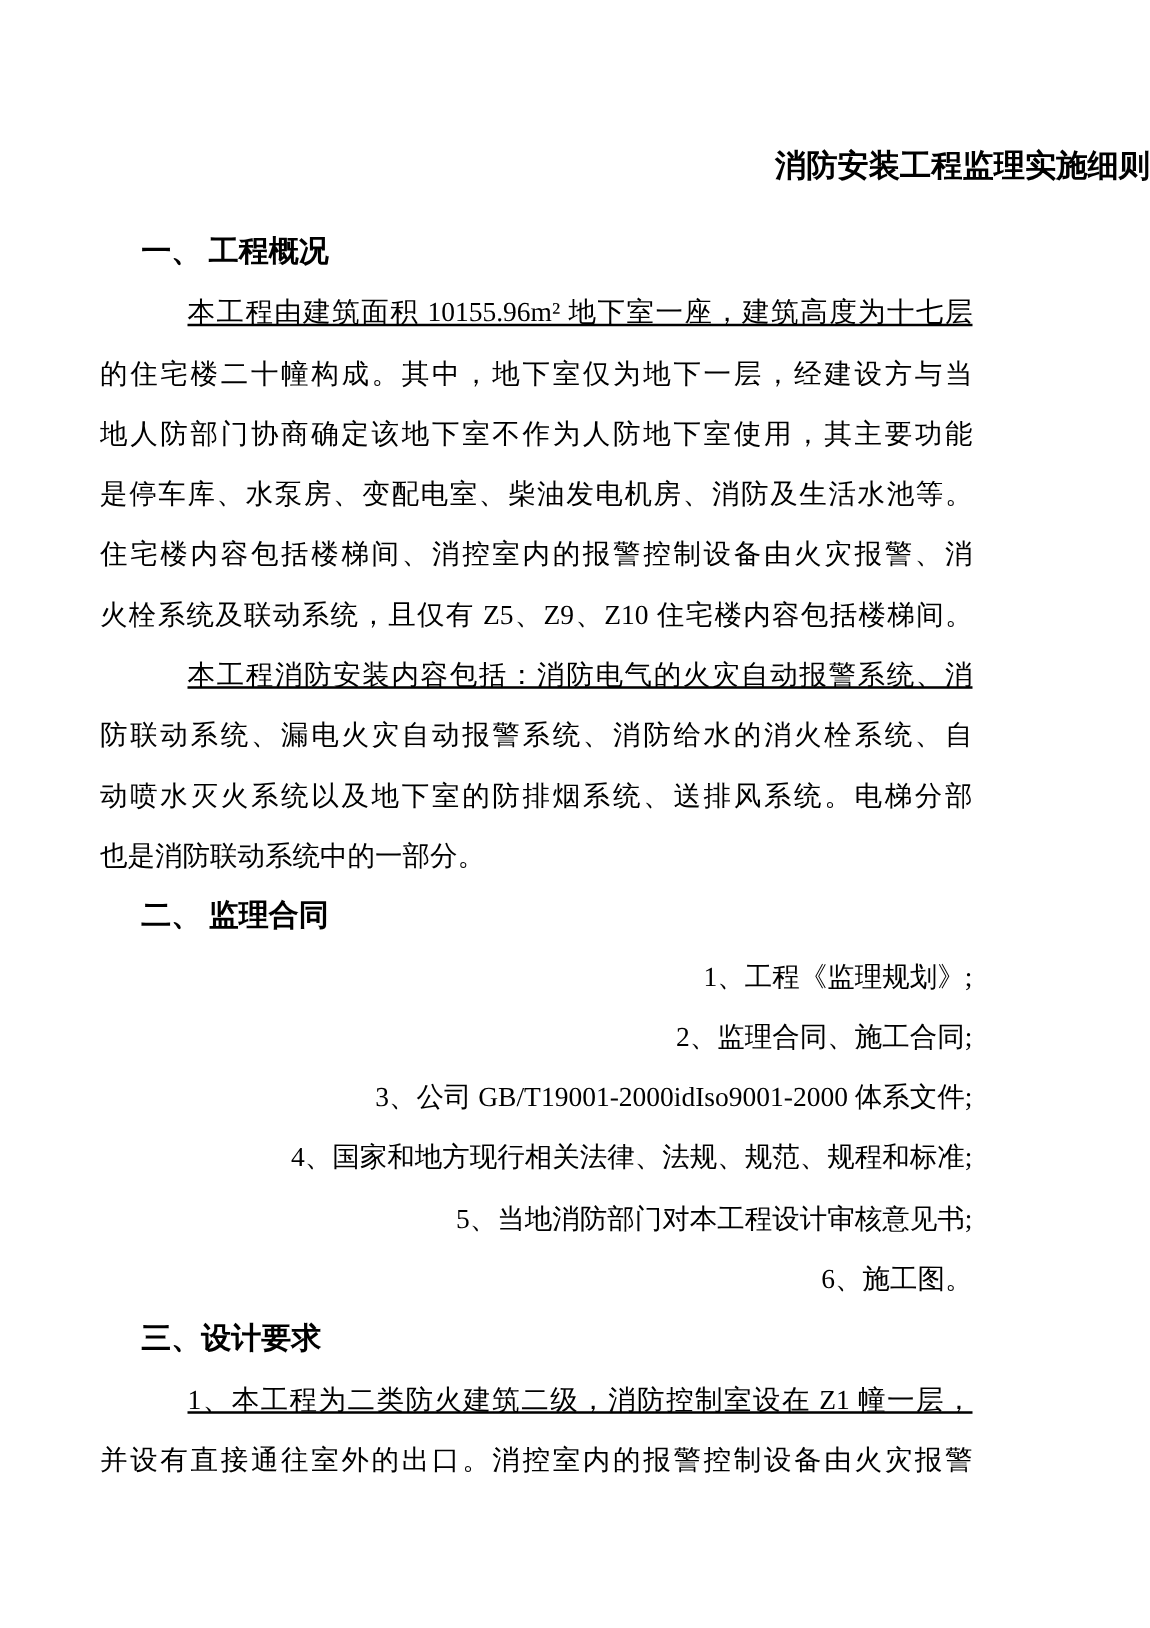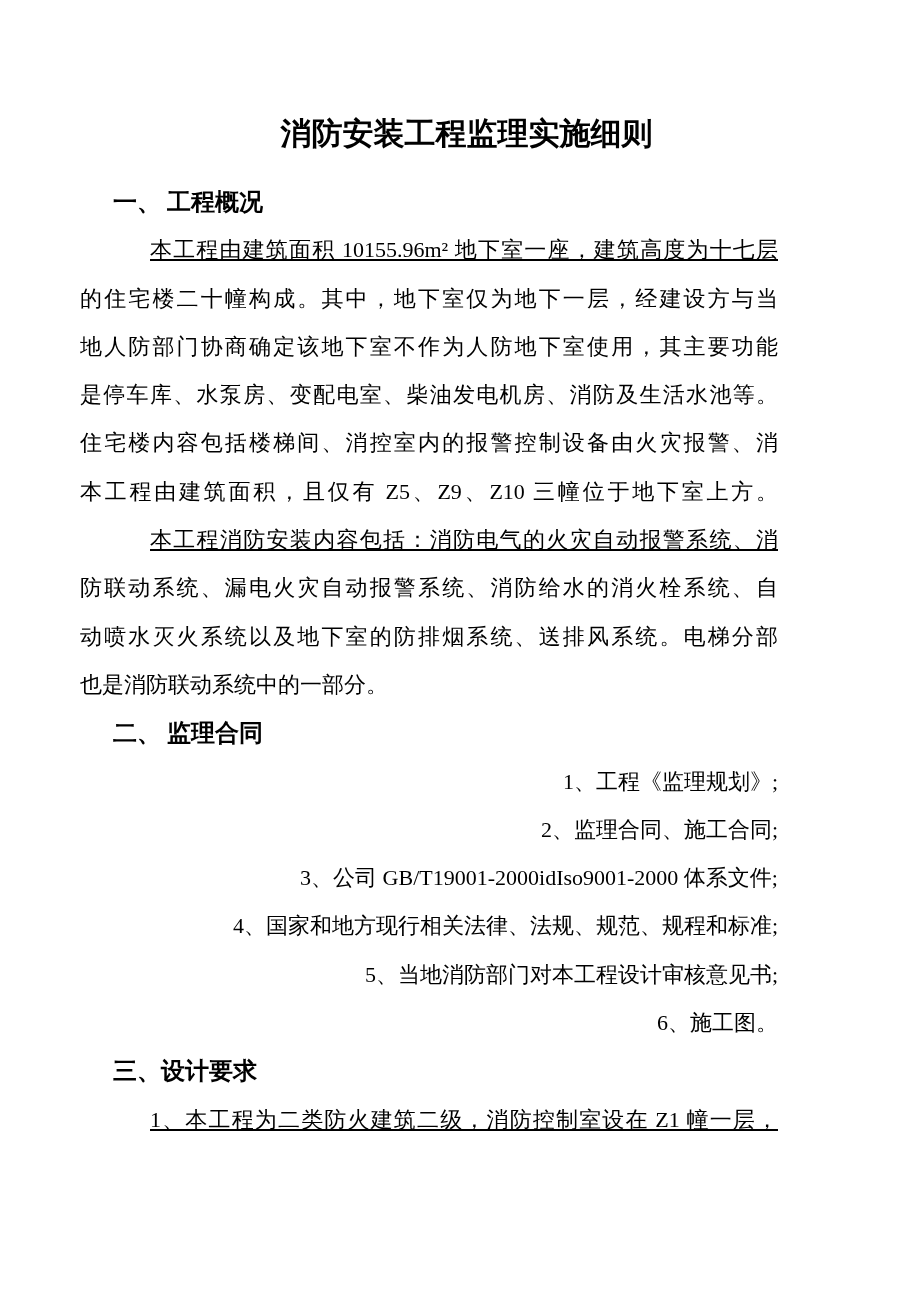--- a/index.html
+++ b/index.html
@@ -10,22 +10,22 @@
     font-family: "Liberation Serif", "DejaVu Serif", serif;
   }
   .page {
     position: relative;
     width: 920px; height: 1302px;
     background: #ffffff;
     overflow: hidden;
   }
   .doc-title {
     margin: 106px 0 0 0;
-    text-align: center;
-    font-size: 31px;
+    text-align: right;
+    font-size: 25px;
     font-weight: 700;
     line-height: 56px;
     padding-left: 13px;
   }
   .content {
     margin: 16px 142px 0 80px;
     font-size: 22px;
     line-height: 48.3px;
   }
   .heading {
@@ -56,21 +56,21 @@
   <div class="content">
 
     <h2 class="heading">一、 工程概况</h2>
 
     <p class="para">
       <span class="line indent jl">本工程由建筑面积 10155.96m² 地下室一座，建筑高度为十七层</span>
       <span class="line jl">的住宅楼二十幢构成。其中，地下室仅为地下一层，经建设方与当</span>
       <span class="line jl">地人防部门协商确定该地下室不作为人防地下室使用，其主要功能</span>
       <span class="line jl">是停车库、水泵房、变配电室、柴油发电机房、消防及生活水池等。</span>
       <span class="line jl">住宅楼内容包括楼梯间、消控室内的报警控制设备由火灾报警、消</span>
-      <span class="line jl">本工程由建筑面积，且仅有 Z5、Z9、Z10 三幢位于地下室上方。</span>
+      <span class="line jl">火栓系统及联动系统，且仅有 Z5、Z9、Z10 住宅楼内容包括楼梯间。</span>
     </p>
 
     <p class="para">
       <span class="line indent jl">本工程消防安装内容包括：消防电气的火灾自动报警系统、消</span>
       <span class="line jl">防联动系统、漏电火灾自动报警系统、消防给水的消火栓系统、自</span>
       <span class="line jl">动喷水灭火系统以及地下室的防排烟系统、送排风系统。电梯分部</span>
       <span class="line">也是消防联动系统中的一部分。</span>
     </p>
 
     <h2 class="heading">二、 监理合同</h2>
@@ -81,16 +81,17 @@
       <span class="list-item">3、公司 GB/T19001-2000idIso9001-2000 体系文件;</span>
       <span class="list-item">4、国家和地方现行相关法律、法规、规范、规程和标准;</span>
       <span class="list-item">5、当地消防部门对本工程设计审核意见书;</span>
       <span class="list-item">6、施工图。</span>
     </div>
 
     <h2 class="heading">三、设计要求</h2>
 
     <p class="para">
       <span class="line indent jl">1、本工程为二类防火建筑二级，消防控制室设在 Z1 幢一层，</span>
+      <span class="line jl">并设有直接通往室外的出口。消控室内的报警控制设备由火灾报警</span>
     </p>
 
   </div>
 </div>
 
 </body></html>

